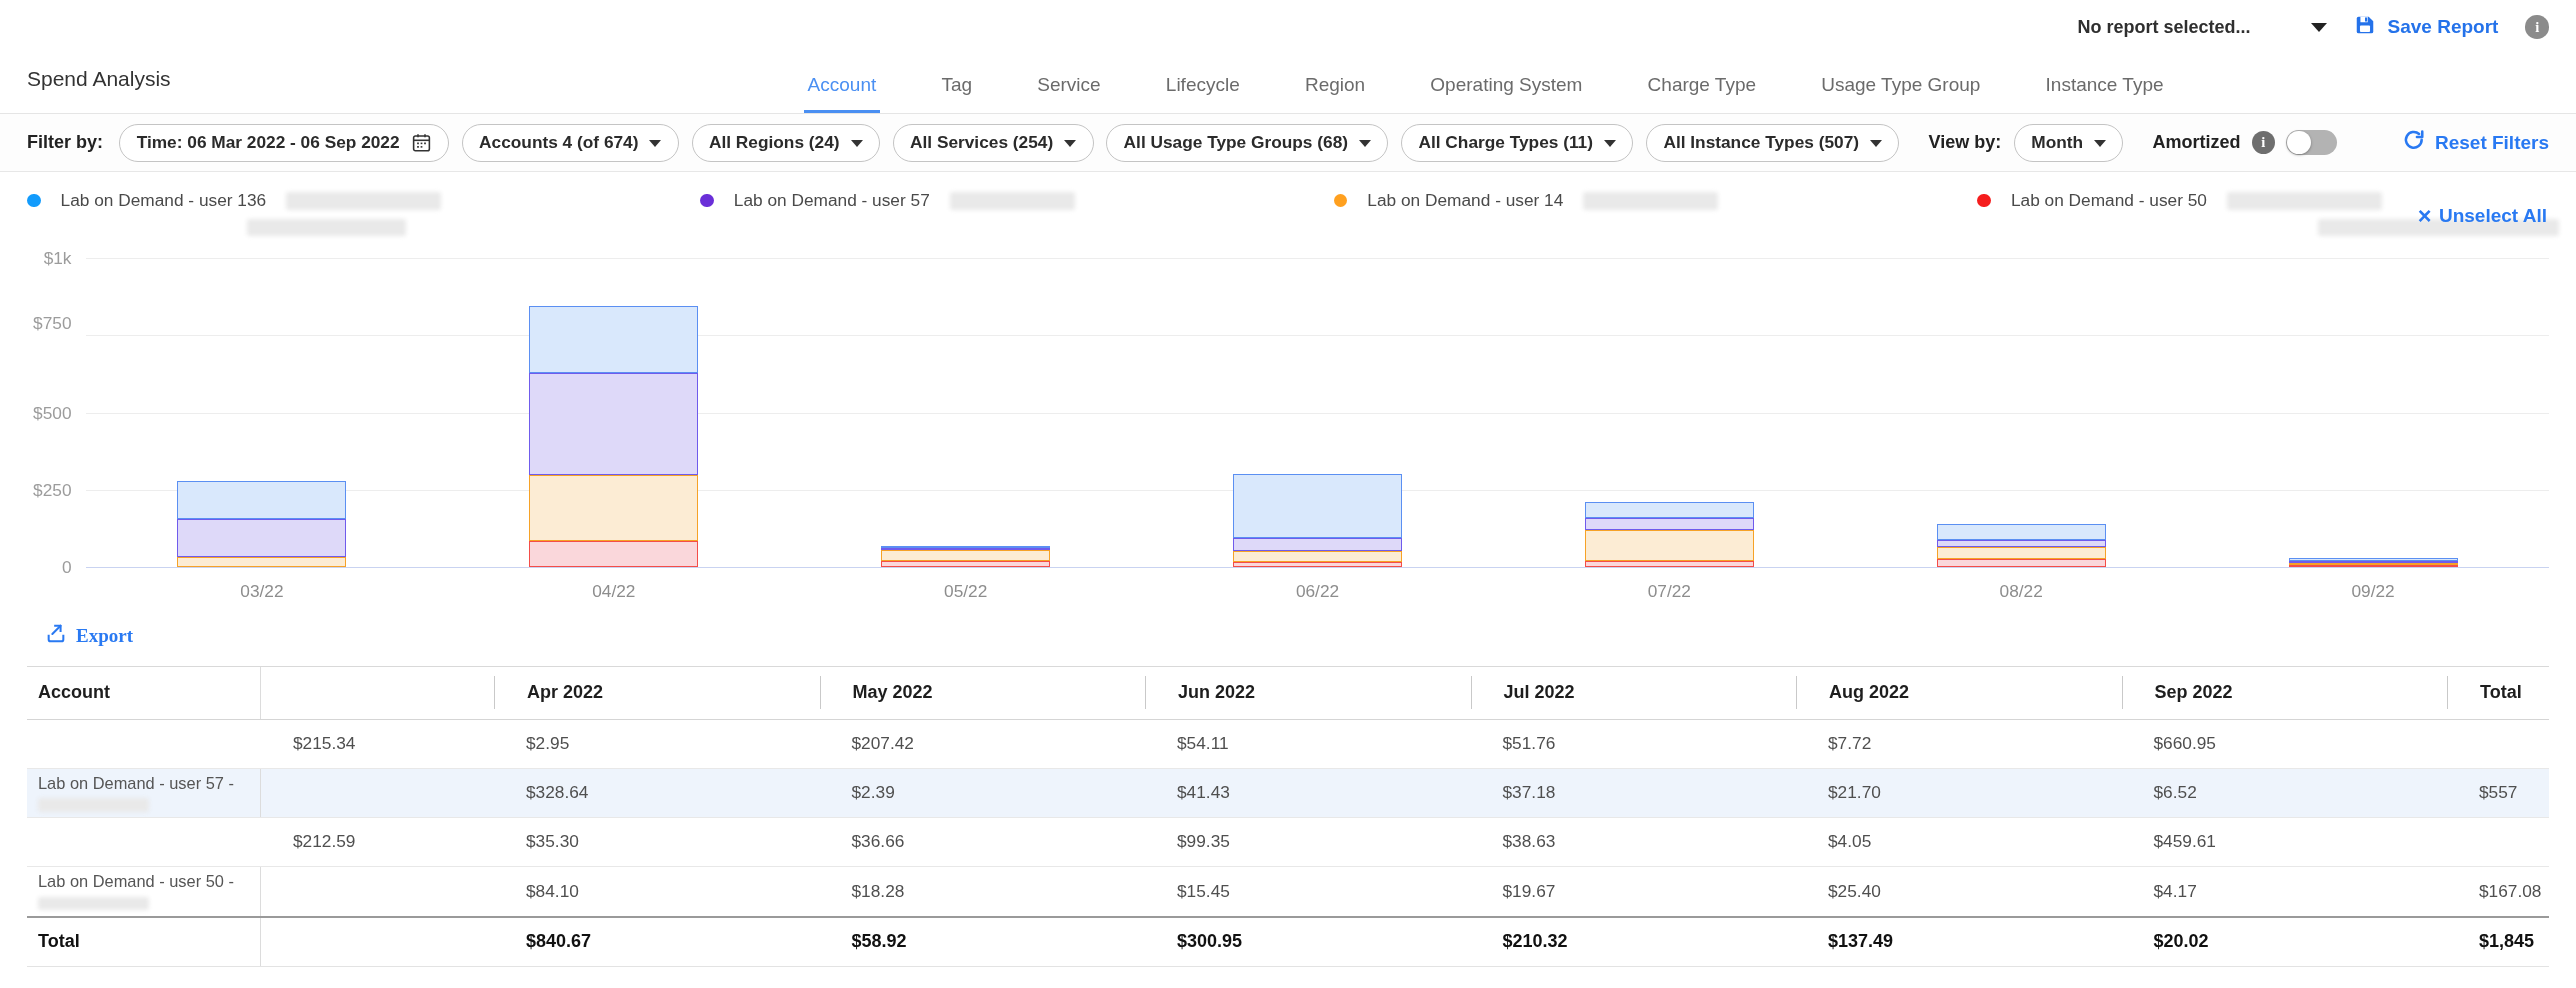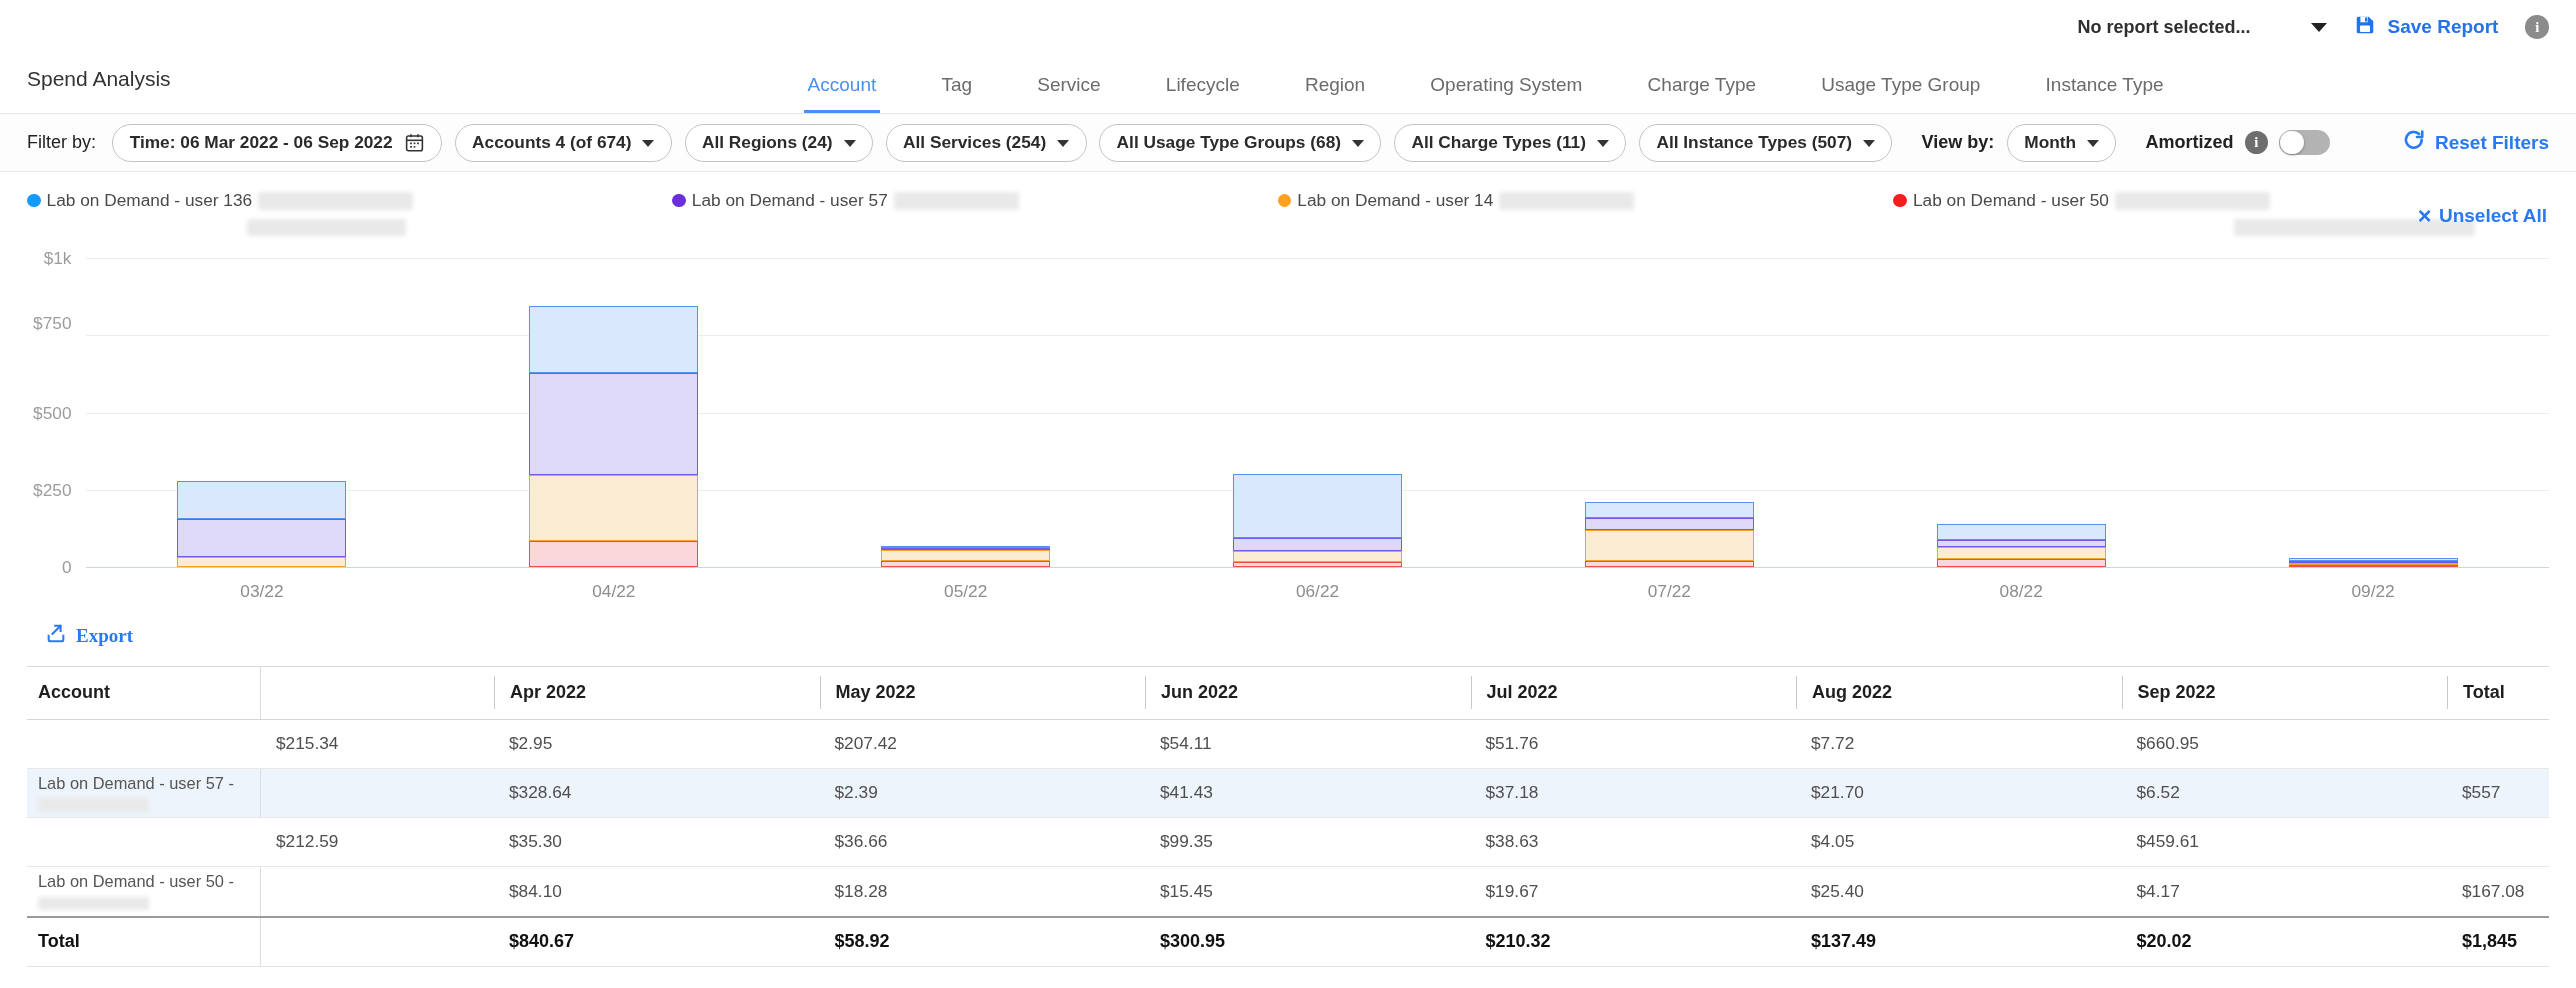--- a/index.html
+++ b/index.html
@@ -16,34 +16,34 @@
   .info-badge { width:23.6px; height:23.6px; border-radius:50%; background:#8b8b8b; color:#fff; font-size:14.5px; font-weight:bold;
     display:flex; align-items:center; justify-content:center; font-family:"Liberation Serif",serif; }
   
   .title-row { position:relative; height:69px; border-bottom:0.9px solid #e5e5e5; padding:0 27px; display:flex; align-items:flex-end; }
   .page-title { font-size:21px; color:#333; padding-bottom:22px;text-align:right; }
   .tabs { position:absolute; left:804px; bottom:0; display:flex; gap:58px; }
   .tab { font-size:19px; color:#6b6b6b; padding:0 3.6px 14.5px; cursor:pointer; white-space:nowrap; }
   .tab.active { color:#4a8ff2; border-bottom:3.6px solid #4a8ff2; }
   
   .filter-row { height:58px; border-bottom:0.9px solid #e7e7e7; background:#fdfdfd; display:flex; align-items:center; gap:12.7px; padding:0 27px; }
-  .filter-label { font-weight:normal; font-size:18px; margin-right:3.6px; white-space:nowrap;text-align:right; }
+  .filter-label { font-weight:bold; font-size:18px; margin-right:3.6px; white-space:nowrap;text-align:right; }
   .pill { display:flex; align-items:center; gap:11px; height:38px; padding:0 16.4px; border:0.9px solid #c4c4c4; border-radius:20px;
     background:#fff; font-weight:bold; font-size:17.3px; color:#2b2b2b; cursor:pointer; white-space:nowrap; }
   .caret-sm { width:0; height:0; border-left:6.4px solid transparent; border-right:6.4px solid transparent; border-top:7.3px solid #333; margin-top:1.8px; }
   .viewby-label { font-weight:bold; font-size:18px; margin-left:16.4px; }
   .amortized { display:flex; align-items:center; gap:11px; margin-left:16.4px; font-weight:bold; font-size:18px; }
   .toggle { width:51px; height:25.5px; border-radius:12.7px; background:#b3b3b3; position:relative; cursor:pointer; }
   .knob { position:absolute; left:0.9px; top:0.9px; width:23.6px; height:23.6px; border-radius:50%; background:#fff; box-shadow:0 0.9px 2.7px rgba(0,0,0,.35); }
   .reset { margin-left:auto; display:flex; align-items:center; gap:9px; color:#2979f2; font-weight:bold; font-size:19px; cursor:pointer; }
   
   .legend-row { position:relative; padding:18px 27px 5.5px; height:80px; }
   .legend-items { display:flex; gap:259px; align-items:flex-start; }
   .legend-item { display:flex; flex-direction:column; gap:8.2px; cursor:pointer; }
-  .legend-line { display:flex; align-items:center; gap:6px; }
+  .legend-line { display:flex; align-items:center; gap:20px; }
   .dot { width:13.6px; height:13.6px; border-radius:50%; flex:none; }
   .legend-label { font-size:17.3px; color:#4a4a4a; white-space:nowrap; }
   .redact { background:#e9e9e9; border-radius:2.7px; filter:blur(2.3px); display:inline-block; }
   .unselect { position:absolute; right:29px; top:33px; color:#2979f2; font-weight:bold; font-size:19px; display:flex; align-items:center; gap:7.3px; cursor:pointer; }
   .x-glyph { font-size:23.6px; line-height:16.4px; font-weight:bold; }
   
   .chart { display:flex; padding:5.5px 27px 0 0; }
   .y-axis { width:86px; position:relative; height:311px; flex:none; }
   .y-label { position:absolute; right:14.5px; transform:translateY(-50%); font-size:17.3px; color:#9c9c9c; }
   .plot { flex:1; position:relative; height:311px; }
@@ -54,21 +54,21 @@
   .bar-stack { display:flex; flex-direction:column-reverse; width:169px; }
   .seg { width:100%; border:0.9px solid; }
   .x-labels { display:flex; margin-left:86px; padding-right:27px; margin-top:12.7px; }
   .x-label { flex:1; text-align:center; font-size:17.3px; color:#8d8d8d; }
   
   .export-row { display:flex; justify-content:flex-start; padding:20px 45px 11px;font-family:Liberation Serif, serif; }
   .export { display:flex; align-items:center; gap:9px; color:#2979f2; font-weight:bold; font-size:19px; cursor:pointer; }
   
   .table { margin:5.5px 27px 0; border-top:0.9px solid #d9d9d9; }
   .trow { display:grid; grid-template-columns:234px 233px repeat(6,1fr) 102px; align-items:center; }
-  .cell { padding-left:15px; }
+  .cell { padding-left:32px; }
   .c-account { align-self:stretch; display:flex; flex-direction:column; justify-content:center; gap:5.5px; border-right:0.9px solid #dcdcdc; padding-left:11px; }
   .thead { height:53px; border-bottom:1.8px solid #d5d5d5; font-weight:bold; color:#1e1e1e; font-size:18px; }
   .thead .tick { border-left:0.9px solid #c9c9c9; height:33px; display:flex; align-items:center; }
   .data-row { height:49px; border-bottom:0.9px solid #e8e8e8; font-size:17.3px; color:#4f4f4f; }
   .data-row.hl { background:#eef4fc; }
   .data-row:last-of-type { border-bottom:none; }
   .acc-line1 { font-size:16.4px; color:#555; }
   .acc-redact { width:111px; height:13.6px; }
   .total-row { height:51px; border-top:2.7px double #9a9a9a; border-bottom:0.9px solid #e3e3e3; font-weight:bold; color:#111; font-size:18px; }
 </style>

